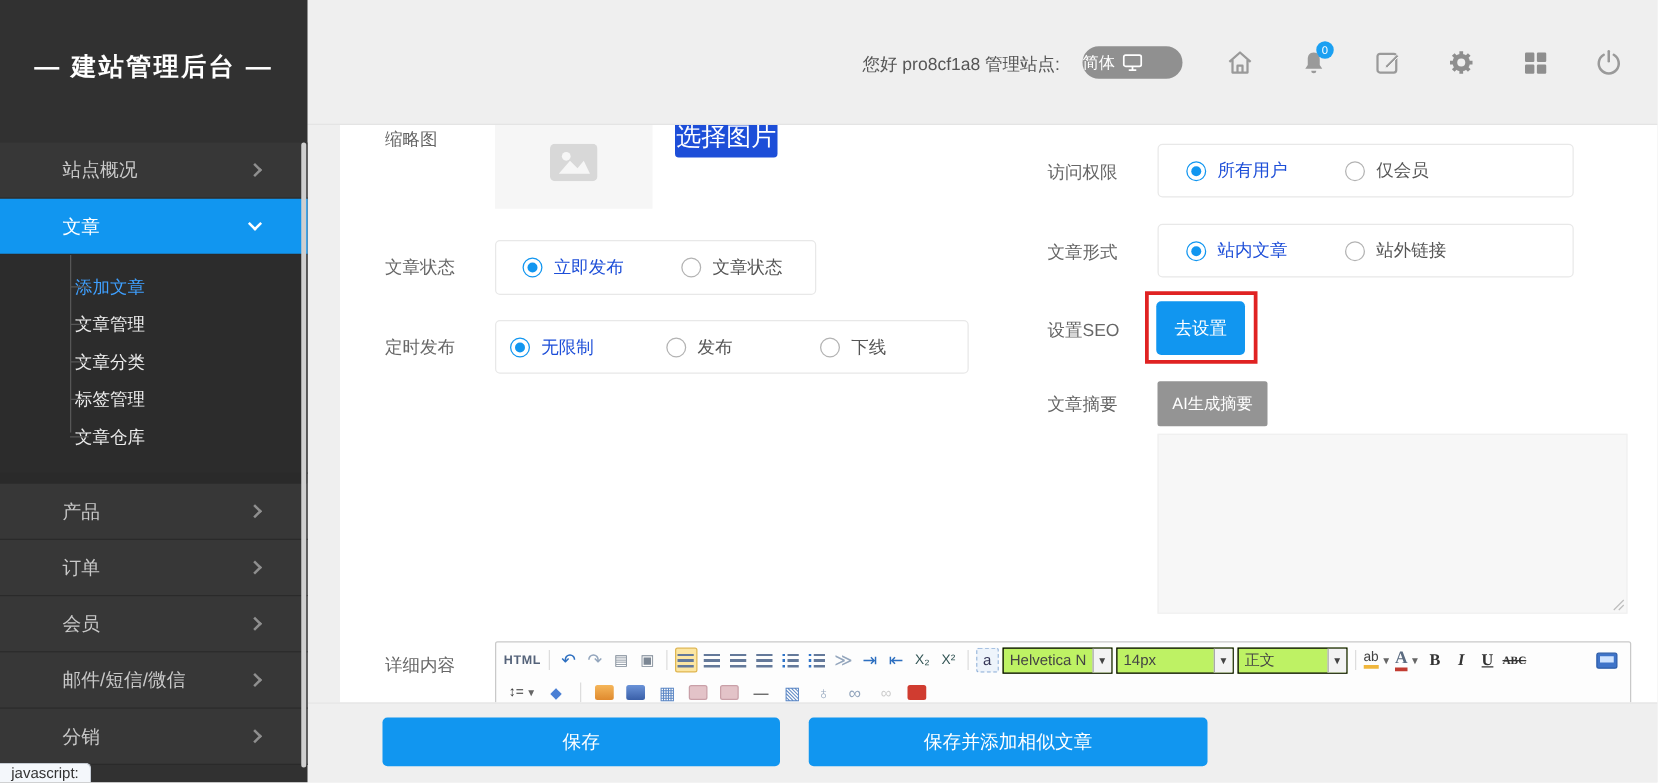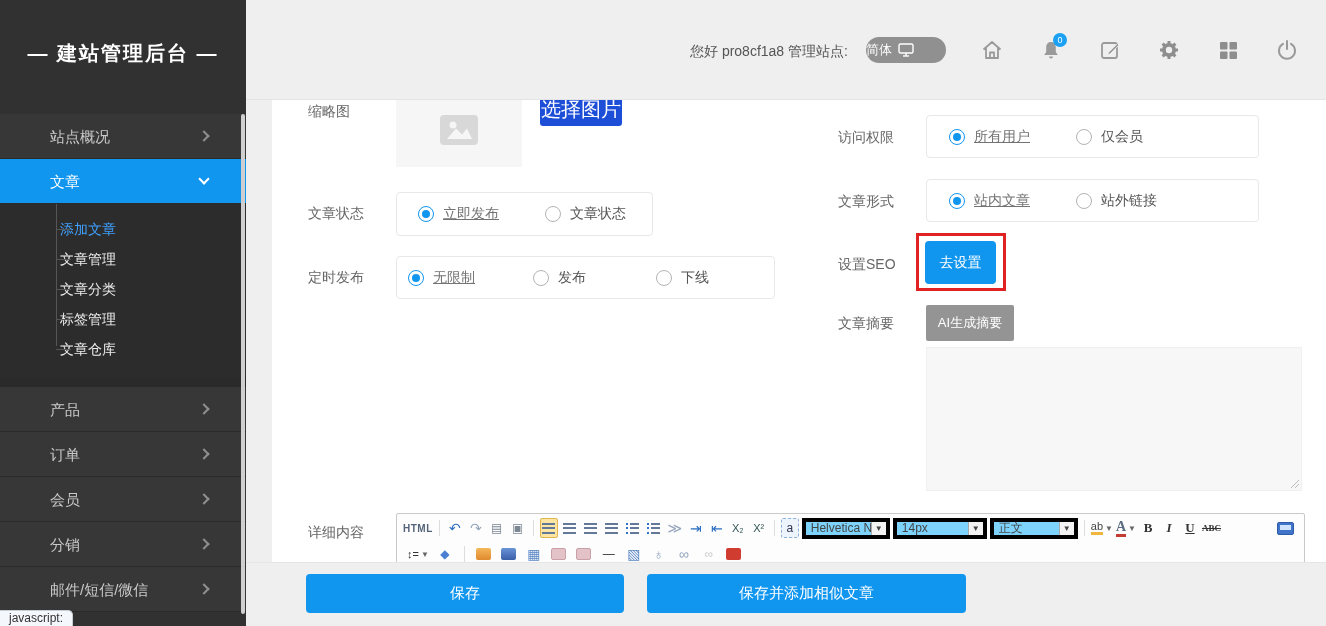--- a/index.html
+++ b/index.html
@@ -43,21 +43,21 @@
   .flabel { position:absolute; font-size:14px; color:#666; }
   .optbox { position:absolute; border:1px solid #e8e8e8; border-radius:4px; background:#fff;
             display:flex; align-items:center; }
   .opt { display:flex; align-items:center; gap:9px; cursor:pointer; position:absolute; }
   .radio { width:16px; height:16px; border-radius:50%; border:1px solid #b3b3b3; background:#fff;
            position:relative; flex:0 0 16px; }
   .radio.sel { border-color:#1196f0; }
   .radio.sel::after { content:''; position:absolute; left:3px; top:3px; width:8px; height:8px;
                       background:#1196f0; border-radius:50%; }
   .optlbl { font-size:14px; color:#555; }
-  .opt.sel .optlbl { color:#737373;text-decoration:underline; }
+  .opt.sel .optlbl { color:#1d4ed8; }
 
   .thumbbox { position:absolute; left:124px; top:-18px; width:126px; height:85px; background:#f6f6f6;
               display:flex; align-items:flex-end; justify-content:center; }
   .thumbbox svg { margin-bottom:22px; }
   .graybtn { background:#1d4ed8; color:#fff; border:none; border-radius:3px; font-size:20px;
              cursor:pointer; font-family:inherit; }
   .choosebtn { position:absolute; left:268px; top:-8px; width:82px; height:34px; }
   .aibtn { position:absolute; left:654px; top:205px; width:88px; height:36px; background:#949494;
            border-radius:2px; font-size:13px; }
   .seored { position:absolute; left:644px; top:133px; width:90px; height:58px; border:3px solid #e02222; }
@@ -78,21 +78,21 @@
   .tsep { width:1px; height:16px; background:#ddd; margin:0 3px; }
   .htmlbtn { font-size:10px; font-weight:bold; color:#55637a; letter-spacing:0.5px; }
   .bars { width:13px; height:11px; background:repeating-linear-gradient(to bottom,#64799a 0 2px,transparent 2px 4.5px); }
   .bars.dots { background:
       repeating-linear-gradient(to bottom,#64799a 0 2px,transparent 2px 4.5px) 4px 0/9px 11px no-repeat,
       repeating-linear-gradient(to bottom,#2e73c8 0 2px,transparent 2px 4.5px) 0 0/2px 11px no-repeat; }
   .glyph-blue { color:#2d6fc0; font-size:14px; }
   .glyph-steel { color:#94a6bd; font-size:14px; }
   .serifb { font-family:"Liberation Serif","DejaVu Serif",serif; font-weight:bold; font-size:13px; color:#333; }
   .anchor-a { border:1px dashed #8fb0d8; background:#eef4fb; color:#335; padding:0 3px; font-size:12px; }
-  .sel-box { height:21px; background:#7dd3fc; border:4px solid #000000; display:flex; align-items:center;
+  .sel-box { height:21px; background:#bef264; border:1px solid #000000; display:flex; align-items:center;
              font-size:12px; color:#444; cursor:pointer; }
   .sel-box .val { padding:0 5px; flex:1; white-space:nowrap; overflow:hidden; }
   .sel-box .arrow { width:15px; align-self:stretch; border-left:1px solid #a9a9a9; background:#f3f3f3;
                     display:flex; align-items:center; justify-content:center; font-size:8px; color:#444; }
   .under-y { border-bottom:3px solid #f0b63c; line-height:1; }
   .under-r { border-bottom:3px solid #c23c32; line-height:1; font-family:"Liberation Serif",serif; font-weight:bold; font-size:14px; }
   .mini-arrow { font-size:8px; color:#666; margin-left:2px; }
   .monitor-i { width:17px; height:13px; background:#3f74c9; border-radius:2px; border:1px solid #2d5da8;
                position:relative; margin-left:auto; margin-right:4px; }
   .monitor-i::after { content:''; position:absolute; left:2px; top:2px; right:2px; bottom:4px; background:#cfe3ff; }
@@ -142,25 +142,25 @@
     </div>
     <div class="mitem">
       <span>订单</span>
       <span class="chev"></span>
     </div>
     <div class="mitem">
       <span>会员</span>
       <span class="chev"></span>
     </div>
     <div class="mitem">
+      <span>邮件/短信/微信</span>
+      <span class="chev"></span>
+    </div>
+    <div class="mitem">
       <span>分销</span>
-      <span class="chev"></span>
-    </div>
-    <div class="mitem">
-      <span>邮件/短信/微信</span>
       <span class="chev"></span>
     </div>
   </nav>
   <div class="sb-scroll"></div>
 </aside>
 
 <div class="main">
 
   <div class="header">
     <span class="greeting">您好 pro8cf1a8</span>

